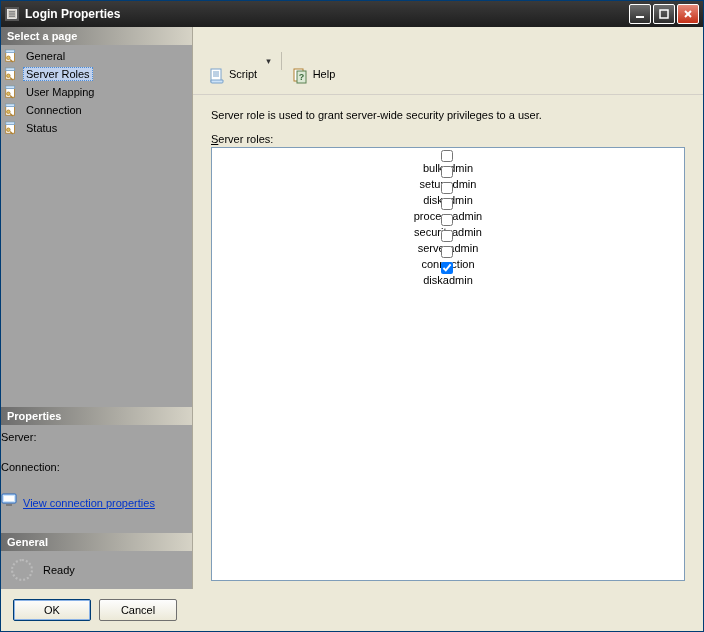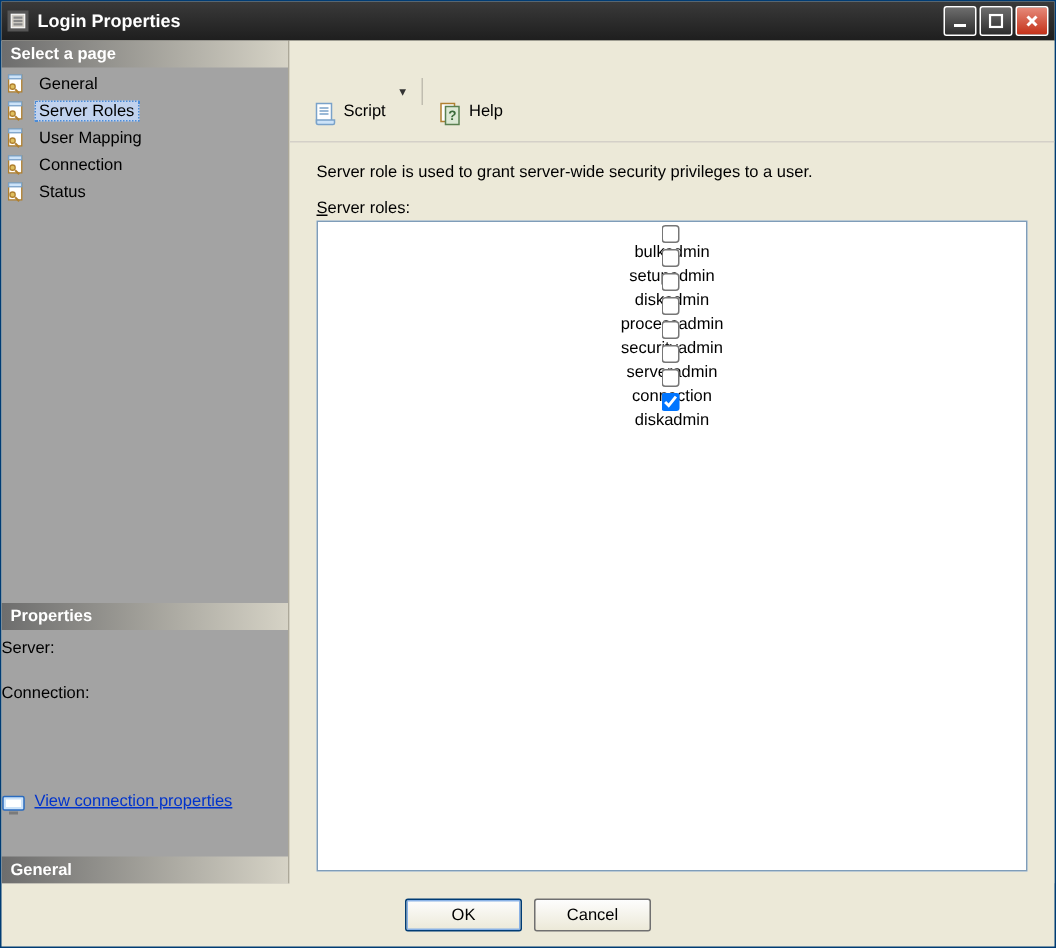--- a/index.html
+++ b/index.html
@@ -17,38 +17,38 @@
   .left-panel { width:192px; background:#a3a3a3; border-right:1px solid #aca899; display:flex; flex-direction:column; }
   .sect-header { background: linear-gradient(to right, #6d6d6d 0%, #d6d3c6 100%); color:#fff; font-weight:bold; padding:3px 6px; font-size:11px; }
   .page-list { padding:2px 0; }
   .page-item { display:flex; align-items:center; padding:1px 2px; cursor:pointer; }
   .page-item.selected .page-label { background:#c1d2ee; border:1px dotted #4b8cd7; padding:0 2px; }
   .page-label { padding:0 2px; border:1px solid transparent;}
   .page-item .picon { width:16px; height:16px; margin-right:4px; display:flex; align-items:center; justify-content:center; }
   .picon svg { width:14px; height:14px; }
   .connection-body { padding:6px 0; flex:0 0 auto; }
   .conn-row { margin-bottom:18px; }
-  .link { color:#0033cc; text-decoration:underline; cursor:pointer; display:inline-flex; align-items:flex-start; gap:6px;margin-top:42px;}
+  .link { color:#0033cc; text-decoration:underline; cursor:pointer; display:inline-flex; align-items:flex-end; gap:6px;}
   .progress-body { padding:8px 10px; display:flex; align-items:center; gap:10px; }
   .spinner { width:22px; height:22px; border:2px dotted #bbb; border-radius:50%; }
   .right-panel { flex:1; background:#ece9d8; display:flex; flex-direction:column; }
   .toolbar { padding:8px 12px; display:flex; align-items:center; gap:2px; border-bottom:1px solid #d4d0c8; }
   .tbtn { display:flex; gap:4px; padding:2px 4px; cursor:pointer;margin-top:31px; }
   .tbtn .ticon { width:16px; height:16px; display:flex; align-items:center; justify-content:center; }
   .ticon svg { width:16px; height:16px; }
   .dropdown-caret { font-size:9px; color:#333; padding:0 3px; cursor:pointer;}
   .sep { width:1px; height:18px; background:#c0bdb0; margin:0 5px; }
   .content { flex:1; padding:14px 18px 8px 18px; display:flex; flex-direction:column; min-height:0; }
   .desc { margin-bottom:12px; }
   .roles-label { margin-bottom:2px; }
   .roles-label .ul { text-decoration:underline; }
   .roles-box { flex:1; background:#fff; border:1px solid #7f9db9; padding:2px; overflow:auto; min-height:0; }
   .role-item { display:flex; align-items:center; padding:0 2px; height:16px;flex-direction:column; }
   .role-item input { margin:0 4px 0 2px; width:12px; height:12px; }
-  .footer { padding:10px 12px; display:flex; justify-content:center; gap:8px; border-top:0px solid #ccc; }
+  .footer { padding:10px 12px; display:flex; justify-content:flex-start; gap:8px; border-top:0px solid #ccc; }
   .btn { min-width:78px; height:22px; border:1px solid #707070; background:linear-gradient(to bottom,#fdfdfd,#ece9d8); border-radius:2px; font-size:11px; font-family:inherit; cursor:pointer; }
   .btn.default { border:1px solid #003c74; box-shadow: inset 0 0 0 1px #8ab2e6; }
   .flexfill { flex:1; }
 </style>
 </head>
 <body>
 
 <div class="window">
   <div class="titlebar">
     <span class="title-icon">
@@ -159,20 +159,24 @@
                     <rect x="1" y="3" width="14" height="9" rx="1" fill="#cde3f8" stroke="#2a6bbf"></rect>
                     <rect x="5" y="13" width="6" height="2" fill="#7a7a7a"></rect>
                     <rect x="3" y="5" width="10" height="5" fill="#fff"></rect>
                   </svg>
               </span>
               <span>View connection properties</span>
             </span>
           </div>
         </div>
         <div class="sect-header">General</div>
+        <div class="progress-body">
+          <div class="spinner"></div>
+          <div>Ready</div>
+        </div>
       </div>
 
       <div class="right-panel">
         <div class="toolbar">
           <div class="tbtn">
             <span class="ticon">
               <svg viewBox="0 0 16 16">
                   <rect x="2" y="1" width="10" height="13" fill="#fff" stroke="#7aa2c9"></rect>
                   <path d="M2 14 Q2 15 3 15 L13 15 Q14 15 14 14 L14 12 L2 12 Z" fill="#cde3f8" stroke="#7aa2c9"></path>
                   <line x1="4" y1="4" x2="10" y2="4" stroke="#7aa2c9"></line>

